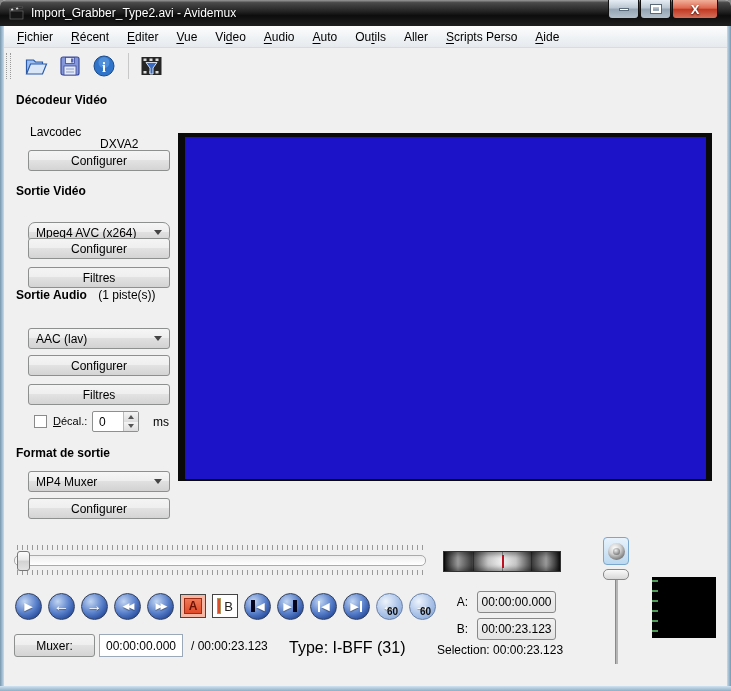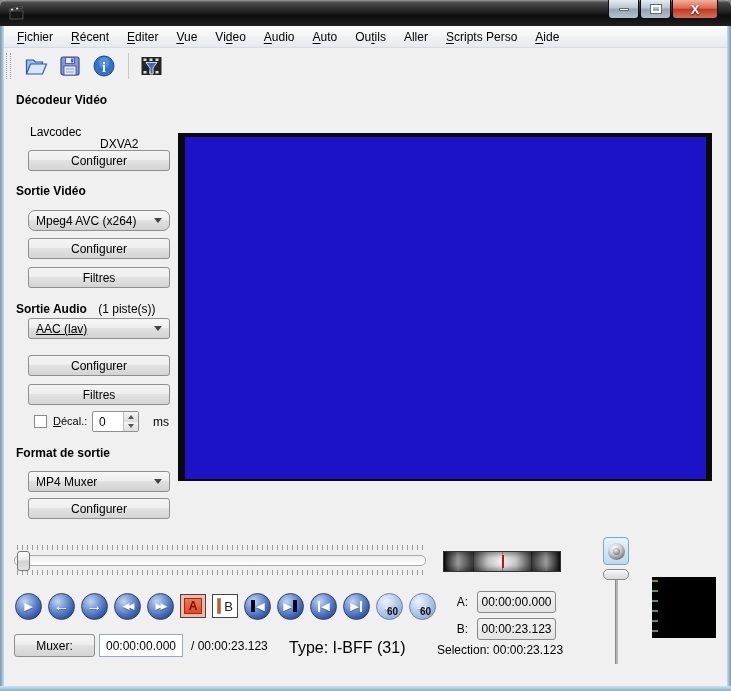--- a/index.html
+++ b/index.html
@@ -144,20 +144,21 @@
 
   <div class="titlebar">
     <span class="title-icon">
       <svg width="16" height="15" viewBox="0 0 16 15">
         <path d="M1 5 L14 2 L13 0 L0 3 Z" fill="#2e2e2e" stroke="#666" stroke-width="0.5"></path>
         <rect x="1" y="5" width="13" height="8" fill="#161616" stroke="#777" stroke-width="0.6"></rect>
         <path d="M2.5 4.6 L4.5 4.1 L3.8 2.6 L1.8 3.1 Z" fill="#ddd"></path>
         <path d="M7.5 3.5 L9.5 3 L8.8 1.6 L6.8 2.1 Z" fill="#ddd"></path>
       </svg>
     </span>
+    <span class="title-text">Import_Grabber_Type2.avi - Avidemux</span>
     <span class="win-controls">
       <span class="wc wc-min">
           <span class="glyph-min"></span>
         </span>
       <span class="wc wc-max">
           <span class="glyph-max"></span>
         </span>
       <span class="wc wc-close">
           <span class="glyph-close">X</span>
         </span>
@@ -217,32 +218,32 @@
       </svg>
     </span>
   </div>
 
   <div class="sec-h" style="left:16px;top:93px;">Décodeur Vidéo</div>
   <div class="plabel" style="left:30px;top:125px;">Lavcodec</div>
   <div class="plabel" style="left:100px;top:125px;margin-top:12px;">DXVA2</div>
   <div class="btn" style="top:150px;">Configurer</div>
 
   <div class="sec-h" style="left:16px;top:184px;">Sortie Vidéo</div>
-  <div class="select" style="top:210px;border-radius:7px;">
+  <div class="select" style="top:222px;border-radius:7px;">
     <span>Mpeg4 AVC (x264)</span>
     <span class="dd-arrow"></span>
   </div>
   <div class="btn" style="top:238px;">Configurer</div>
   <div class="btn" style="top:267px;">Filtres</div>
 
-  <div class="sec-h" style="left:16px;top:302px;">
+  <div class="sec-h" style="left:16px;top:288px;">
     <span>Sortie Audio</span>
     <span style="font-weight:normal;margin-left:8px;">(1 piste(s))</span>
   </div>
-  <div class="select" style="top:318px;text-decoration:underline;">
+  <div class="select" style="top:328px;">
     <span>AAC (lav)</span>
     <span class="dd-arrow"></span>
   </div>
   <div class="btn" style="top:355px;">Configurer</div>
   <div class="btn" style="top:384px;">Filtres</div>
   <div class="checkbox" style="left:34px;top:415px;"></div>
   <div class="decal-label" style="left:53px;top:415px;">Décal.:</div>
   <div class="spin" style="left:92px;top:411px;">
     <span class="val">0</span>
     <span class="arrows">

